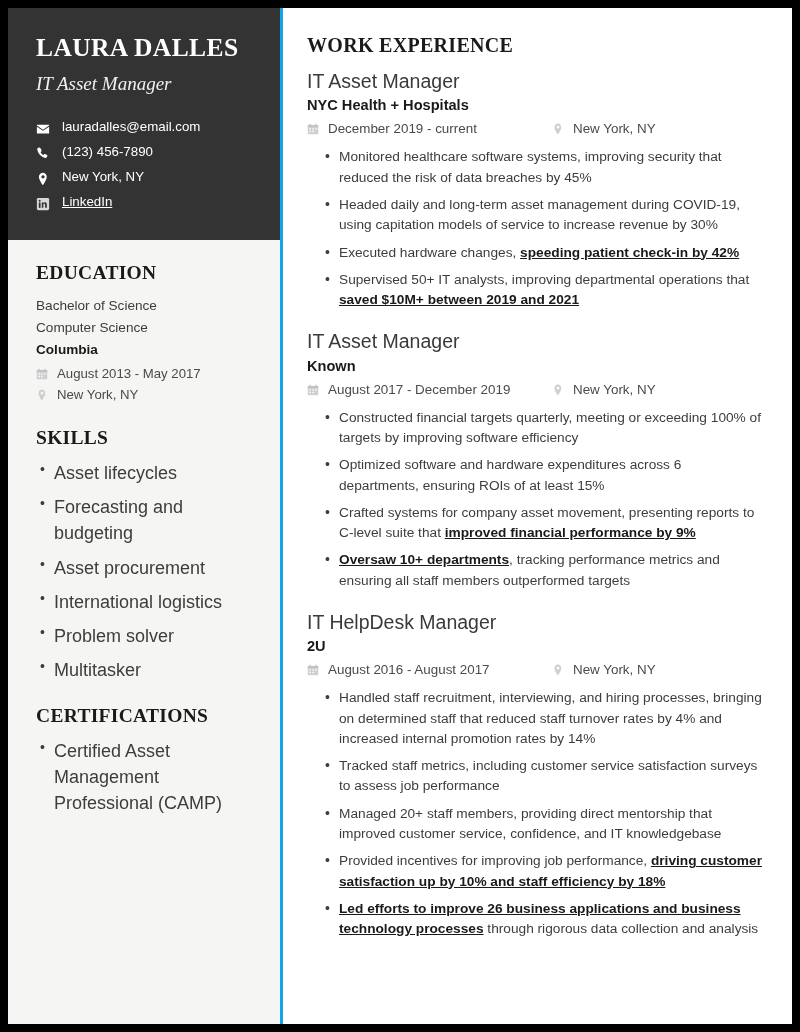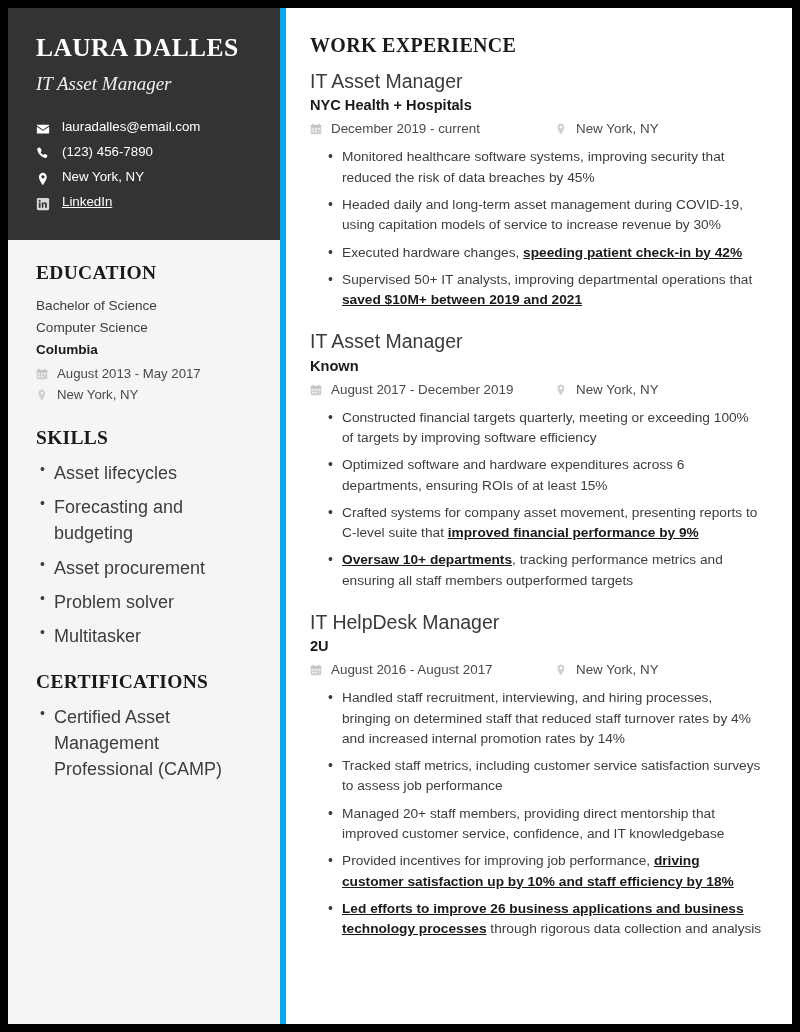--- a/index.html
+++ b/index.html
@@ -22,21 +22,21 @@
     background: #ffffff;
     display: flex;
     overflow: hidden;
   }
 
   
   .sidebar {
     width: 272px;
     flex: 0 0 272px;
     background: #f5f5f4;
-    border-right: 6px solid #0ea5e9;
+    border-right: 3px solid #0ea5e9;
     position: relative;
   }
   .sidebar-header {
     background: #333333;
     padding: 26px 28px 22px 28px;
     min-height: 190px;
     box-sizing: border-box;
   }
   .name {
     font-family: "Liberation Serif", serif;
@@ -288,20 +288,21 @@
           <span>New York, NY</span>
         </div>
       </section>
 
       <section class="side-section">
         <h2 class="side-heading">SKILLS</h2>
         <ul class="side-list">
           <li>Asset lifecycles</li>
           <li>Forecasting and budgeting</li>
           <li>Asset procurement</li>
+          <li>International logistics</li>
           <li>Problem solver</li>
           <li>Multitasker</li>
         </ul>
       </section>
 
       <section class="side-section">
         <h2 class="side-heading">CERTIFICATIONS</h2>
         <ul class="side-list">
           <li>Certified Asset Management Professional (CAMP)</li>
         </ul>

